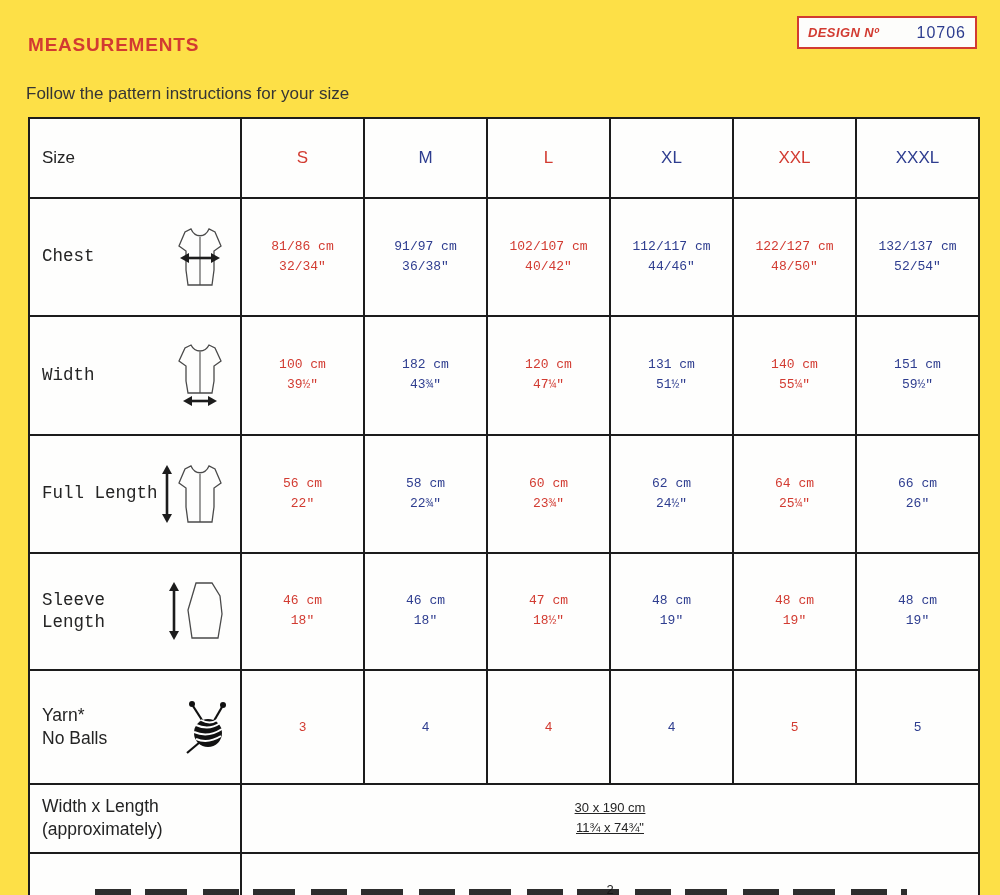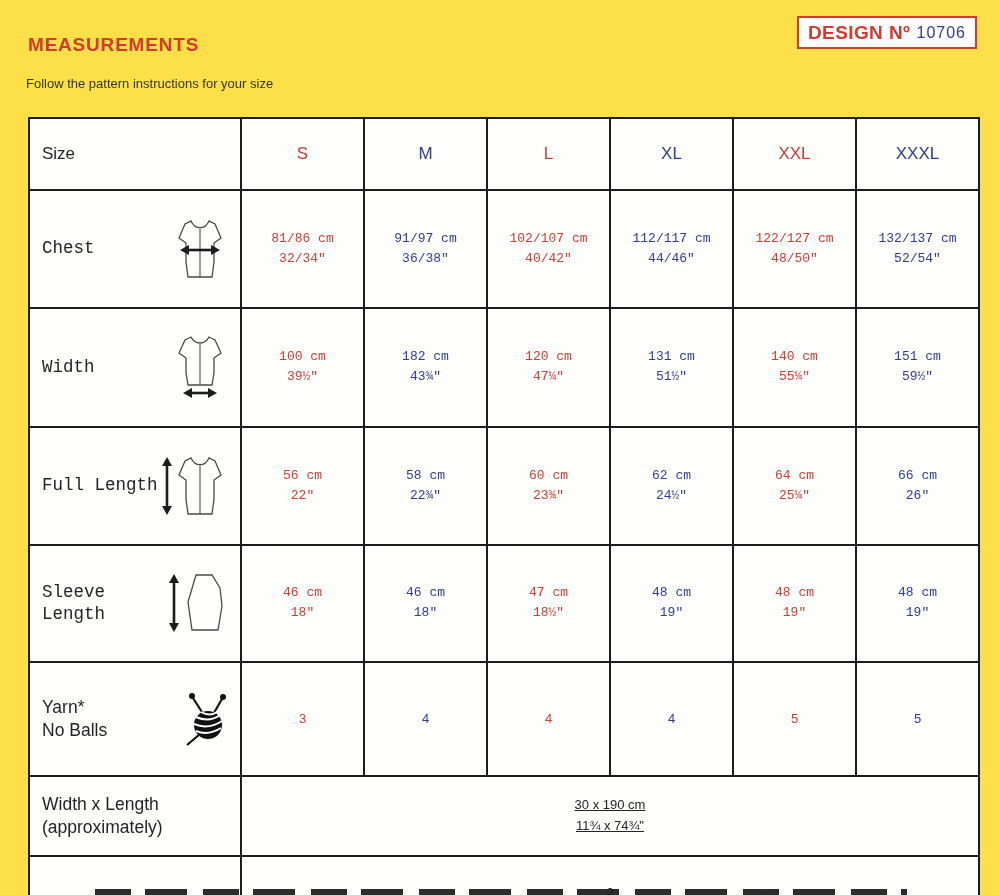--- a/index.html
+++ b/index.html
@@ -10,63 +10,63 @@
     font-family:"Liberation Sans", sans-serif;
     color:#242424;
   }
   
   #title {
     position:absolute; left:28px; top:34px;
     font-size:19px; font-weight:700; letter-spacing:0.8px;
     color:#d23b31;
   }
   #subtitle {
-    position:absolute; left:26px; top:76px;
-    font-size:13px; color:#353535;
+    position:absolute; left:26px; top:84px;
+    font-size:17px; color:#353535;
   }
   #design-box {
     position:absolute; left:797px; top:16px; width:180px; height:33px;
     border:2px solid #d23b31; background:#fdfdfb;
     display:flex; align-items:center; justify-content:space-between;
     padding:0 9px;
   }
   #design-box .design-label {
-    color:#d23b31; font-size:19px; font-weight:700; letter-spacing:0.4px;
+    color:#d23b31; font-size:13px; font-weight:700; letter-spacing:0.4px;font-style:italic;
   }
   #design-box .design-number {
     color:#2e3d8f; font-size:16px; letter-spacing:1px;
   }
   
   #meas-table {
     position:absolute; left:28px; top:117px; width:952px;
     border-collapse:collapse; table-layout:fixed;
   }
   #meas-table col.label-col { width:212px; }
   #meas-table th, #meas-table td {
     border:2px solid #1c1c1c; vertical-align:middle;
     font-weight:400; background:#fefefd;
   }
   #meas-table td { text-align:center; font-size:13px; line-height:1.55; }
   th.row-label {
     text-align:left; padding:4px 4px 4px 12px; font-size:17.5px;
     color:#242424; white-space:pre-line; line-height:1.3;
   }
-  tr.sizes-row { height:72px; }
+  tr.sizes-row { height:80px; }
   tr.sizes-row th { font-size:17px; }
   tr.sizes-row th.size-val:nth-child(even) { color:#d23b31; }
   tr.sizes-row th.size-val:nth-child(odd)  { color:#2e3d8f; }
   tr.meas-row { height:70px;font-family:Liberation Mono, monospace; }
   tr.meas-row td:nth-child(even) { color:#d23b31; }
   tr.meas-row td:nth-child(odd)  { color:#2e3d8f; }
   tr.yarn-row { height:76px;margin-top:43px; }
   tr.yarn-row td:nth-child(even) { color:#d23b31; }
   tr.yarn-row td:nth-child(odd)  { color:#2e3d8f; }
   tr.scarf-header-row { height:37px; }
   tr.scarf-header-row td { padding-left:212px; font-size:16.5px; color:#242424; }
-  tr.scarf-dim-row { height:80px;margin-left:47px; }
+  tr.scarf-dim-row { height:69px;margin-left:47px; }
   tr.scarf-dim-row td { color:#242424;text-decoration:underline; }
   tr.scarf-yarn-row { height:75px; }
   tr.scarf-yarn-row td { color:#242424; font-size:17px; }
   .label-flex { display:flex; align-items:center; justify-content:space-between; }
   .label-flex .lbl { white-space:pre-line; line-height:1.3; }
   .icon-wrap { flex:0 0 auto; margin-right:4px; display:flex; align-items:center; }
   
   #footnote {
     position:absolute; left:40px; top:851px;
     font-size:14.8px; color:#2e2e2e;

